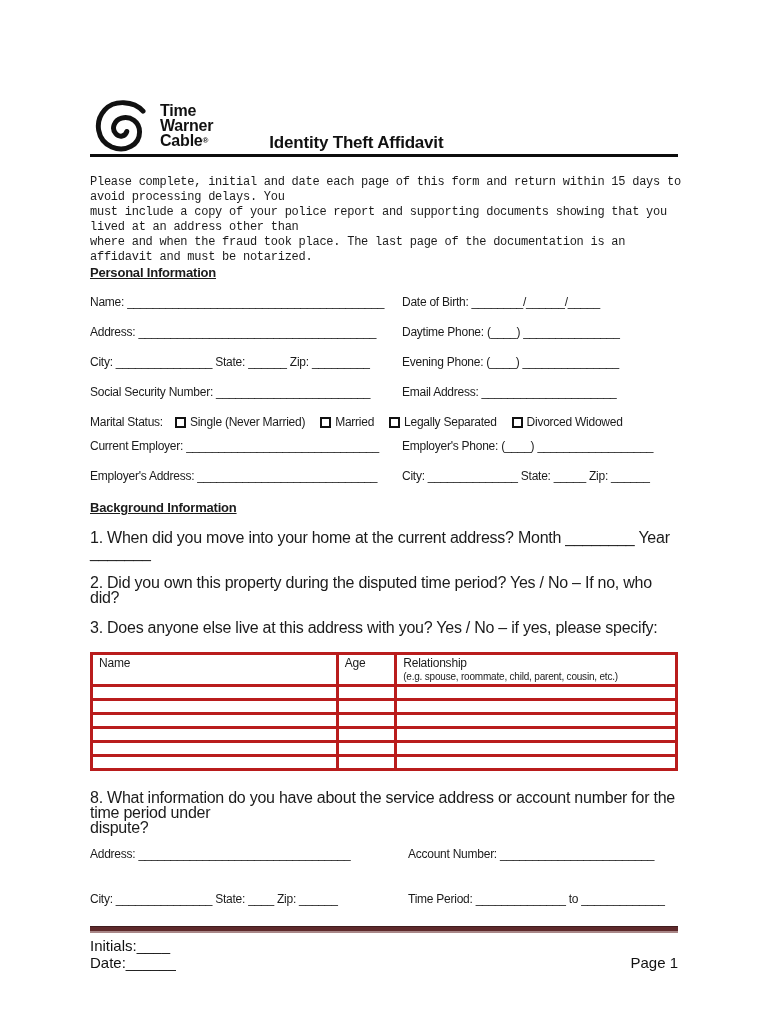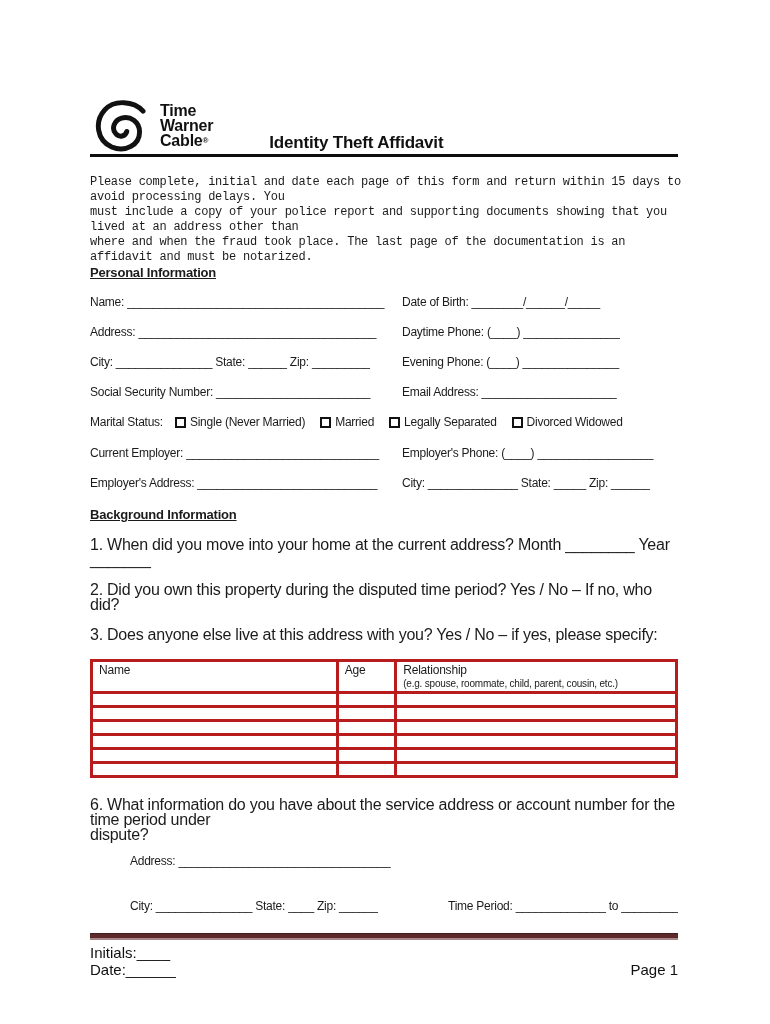--- a/index.html
+++ b/index.html
@@ -26,21 +26,21 @@
     white-space:pre-line; width:600px;font-family:Liberation Mono, monospace;
   }
   .section-heading { font-size:13px; font-weight:bold; letter-spacing:-0.2px;text-decoration:underline; }
 
   .rows { margin-top:16px; }
   .form-row { display:flex; margin-bottom:17px; font-size:12px; line-height:13px; letter-spacing:-0.25px; }
   .seg-left  { flex:0 0 312px; white-space:nowrap; overflow:hidden; }
   .seg-right { flex:1; white-space:nowrap; overflow:hidden; }
 
   
-  .marital-row { display:flex; align-items:center; margin-bottom:18px; font-size:12px; line-height:13px; letter-spacing:-0.25px; }
+  .marital-row { display:flex; align-items:center; margin-bottom:11px; font-size:12px; line-height:13px; letter-spacing:-0.25px; }
   .marital-label { margin-right:12px; white-space:nowrap; }
   .mchoice { display:inline-flex; align-items:center; margin-right:15px; white-space:nowrap; }
   .cb { display:inline-block; width:11px; height:11px; border:2.5px solid #111; margin-right:4px; flex:none; }
 
   .question { font-size:16px; line-height:15px; letter-spacing:-0.25px; margin-top:15px; white-space:pre-line; }
 
   
   .household-table { width:100%; border-collapse:collapse; margin-top:17px; border:2px solid #222; }
   .household-table th, .household-table td { border:3px solid #b91c1c; padding:1px 6px; vertical-align:top; text-align:left; }
   .household-table th { font-weight:normal; font-size:12px; letter-spacing:-0.2px; height:32px; }
@@ -181,26 +181,27 @@
           <td></td>
         </tr>
         <tr>
           <td></td>
           <td></td>
           <td></td>
         </tr>
       </tbody>
   </table>
 
-  <div class="question" style="margin-top:19px;">6. What information do you have about the service address or account number for the time period under
+  <div class="question" style="margin-top:19px;">8. What information do you have about the service address or account number for the time period under
 dispute?</div>
 
-  <div class="rows dispute-rows" style="margin-top:13px;margin-left:40px;">
+  <div class="rows dispute-rows" style="margin-top:13px;">
     <div class="form-row">
       <span class="seg-left">Address: _________________________________</span>
+      <span class="seg-right">Account Number: ________________________</span>
     </div>
     <div class="form-row row-gap-lg">
       <span class="seg-left">City: _______________ State: ____ Zip: ______</span>
       <span class="seg-right">Time Period: ______________ to _____________</span>
     </div>
   </div>
 
   <div class="footer">
     <div class="footer-rule"></div>
     <div class="footer-body">

